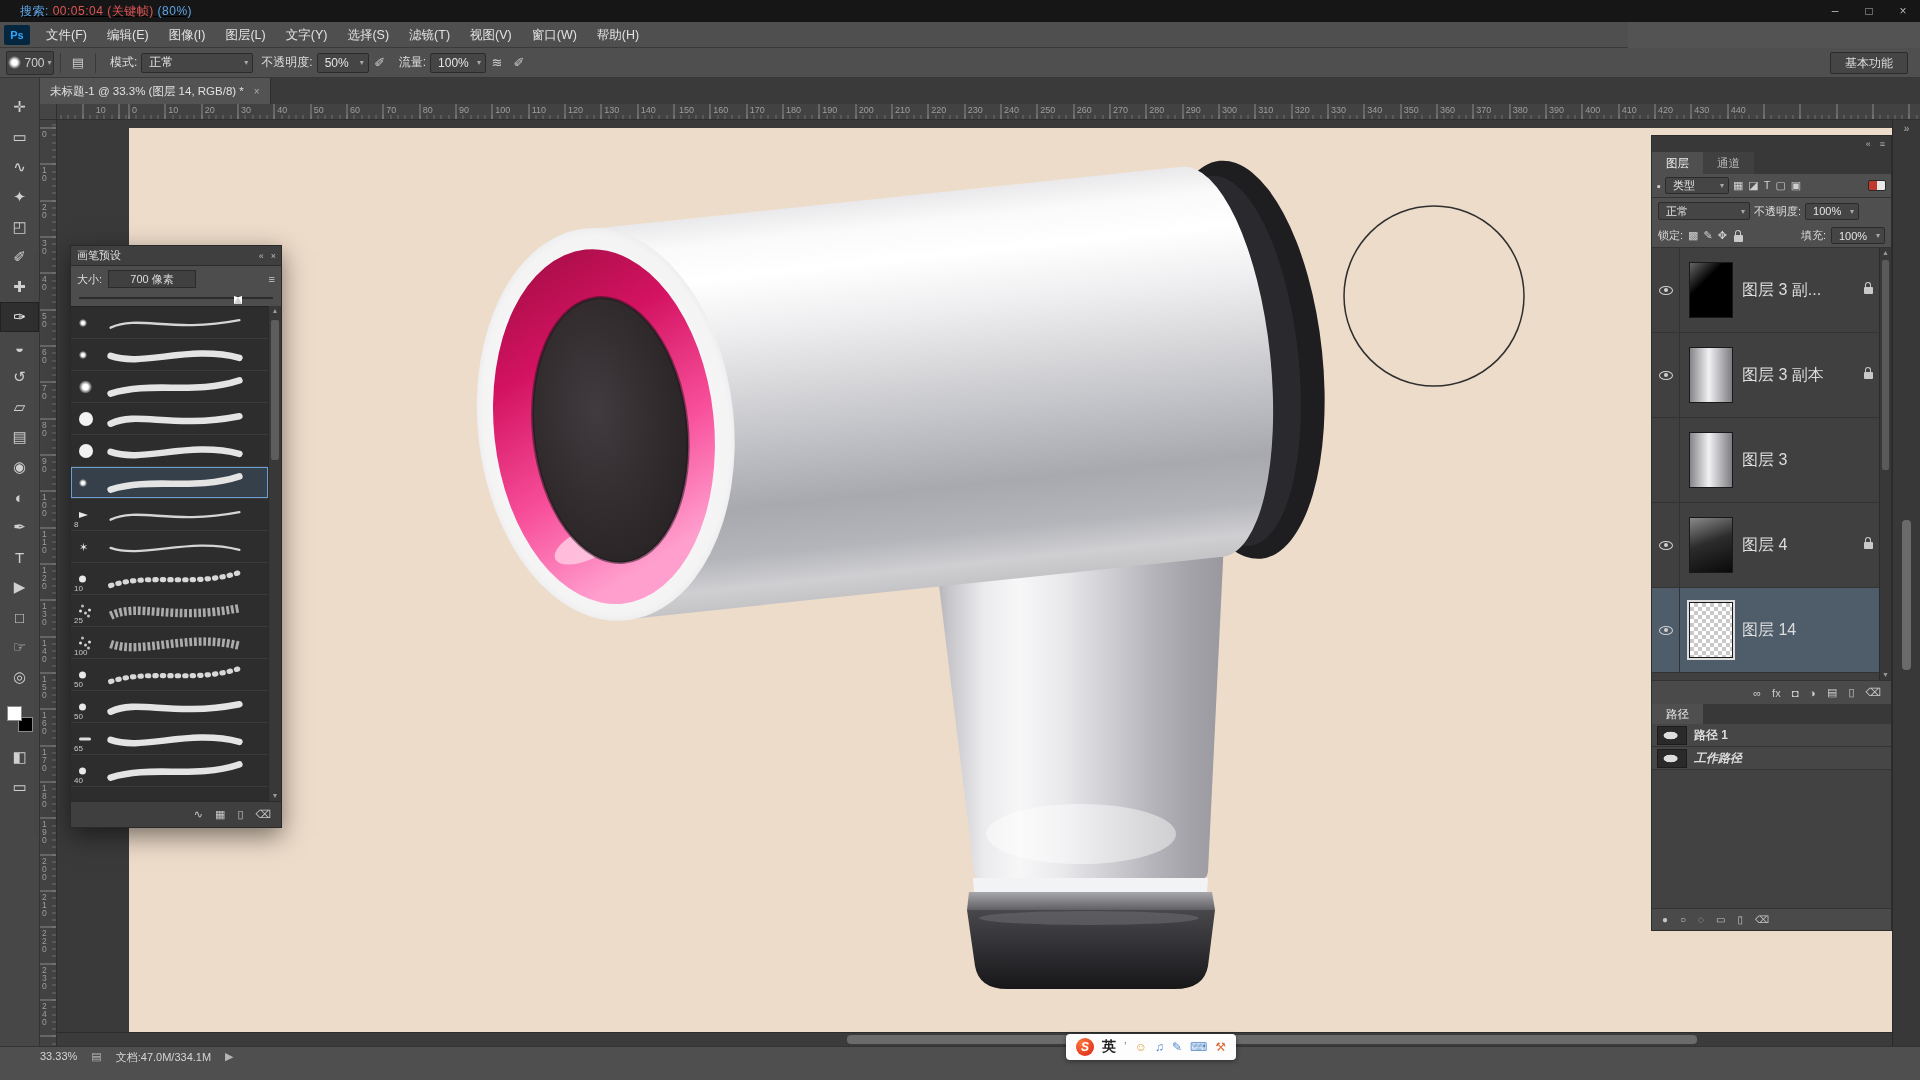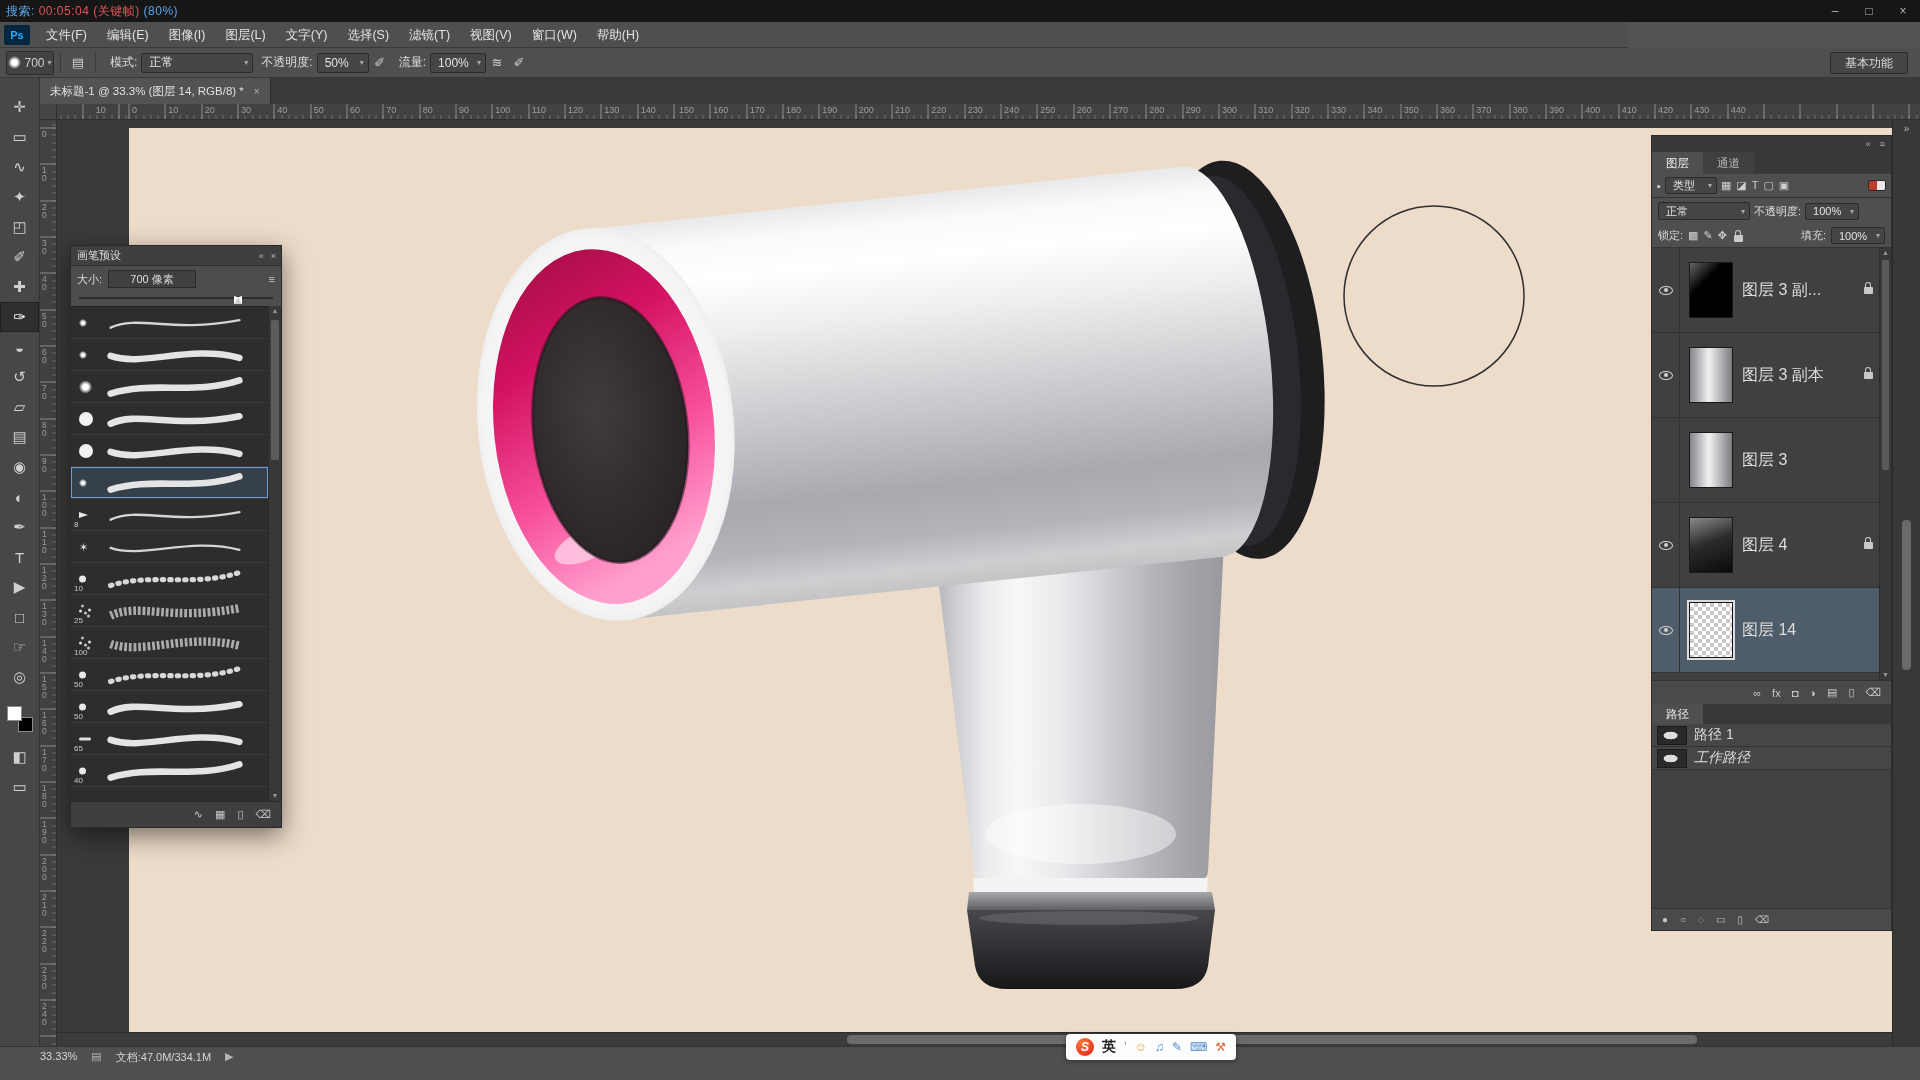--- a/index.html
+++ b/index.html
@@ -3,21 +3,21 @@
 <meta charset="utf-8">
 <style>
   * { margin:0; padding:0; box-sizing:border-box; }
   html,body { width:1920px; height:1080px; overflow:hidden; background:#535353;
     font-family:"Liberation Sans", sans-serif; }
   body { position:relative; }
 
   
   #titlebar { position:absolute; left:0; top:0; width:1920px; height:22px; background:#161616;
     display:flex; align-items:center; font-size:12px; }
-  #overlay { padding-left:6px; letter-spacing:.5px; }
+  #overlay { padding-left:20px; letter-spacing:.5px;text-decoration:underline; }
   #overlay .ov-blue { color:#5da5e8; }
   #overlay .ov-red  { color:#e05555; }
   #win-controls { margin-left:auto; display:flex; }
   #win-controls span { width:34px; text-align:center; color:#b5b5b5; font-size:12px; line-height:22px; }
 
   
   #menubar { position:absolute; left:0; top:22px; width:1628px; height:26px; background:#4f4f4f;
     border-bottom:1px solid #3a3a3a; display:flex; align-items:center; }
   #ps-logo { width:26px; height:20px; margin:0 6px 0 4px; background:#04263f; color:#31a8ff;
     font-weight:bold; font-size:11px; text-align:center; line-height:20px; border-radius:2px; }
@@ -153,21 +153,21 @@
   
   #right-dock { position:absolute; left:1651px; top:135px; width:241px; height:796px; background:#424242;
     border:1px solid #2c2c2c; z-index:15; font-size:11px; color:#dcdcdc; }
   .dock-top { height:16px; background:#383838; display:flex; justify-content:flex-end; gap:9px;
     padding-right:6px; font-size:9px; color:#b5b5b5; align-items:center; }
   .tabs-row { height:22px; background:#383838; display:flex; }
   .ptab { padding:0 14px; line-height:22px; font-size:11.5px; color:#b9b9b9; background:#404040; }
   .ptab.active { background:#4f4f4f; color:#eeeeee; }
   .filter-row { height:24px; background:#4f4f4f; border-bottom:1px solid #333; display:flex;
     align-items:center; gap:4px; padding:0 5px; }
-  #filter-combo { width:52px; height:17px;align-items:center; }
+  #filter-combo { width:64px; height:17px;align-items:center; }
   .f-icon { color:#cfcfcf; font-size:11px; }
   .filter-switch { margin-left:auto; width:18px; height:11px; border-radius:2px;
     background:linear-gradient(90deg,#c0392b 50%,#e8e8e8 50%); border:1px solid #2b2b2b; }
   .blend-row { height:26px; display:flex; align-items:center; gap:4px; padding:0 6px; background:#4f4f4f; }
   #blend-combo { width:92px; height:18px; }
   #opacity2-combo, #fill-combo { width:54px; height:17px; }
   .lock-row { height:24px; display:flex; align-items:center; gap:5px; padding:0 6px; background:#4f4f4f;
     border-bottom:1px solid #333; }
   .lk-icon { color:#cfcfcf; font-size:11px; }
   .layers-list { position:relative; height:432px; background:#404040; }
@@ -203,21 +203,21 @@
   .layers-footer { height:24px; background:#4a4a4a; border-top:1px solid #333; display:flex;
     align-items:center; justify-content:flex-end; gap:11px; padding:0 10px; color:#c9c9c9;
     font-size:11px; }
   .paths-header { height:20px; background:#383838; }
   .paths-header .ptab { line-height:20px; display:inline-block; }
   .paths-rows { background:#464646; }
   .prow { height:23px; border-bottom:1px solid #333; display:flex; align-items:center; gap:7px;
     padding-left:5px; }
   .pthumb { width:30px; height:19px; background:#2a2a2a; border:1px solid #1c1c1c;
     background-image:radial-gradient(ellipse at 45% 50%, #ddd 0 30%, transparent 34%); }
-  .pname { font-size:14px; color:#dddddd; }
+  .pname { font-size:12px; color:#dddddd;font-weight:bold; }
   .pname.italic { font-style:italic; }
   .paths-filler { height:138px; background:#424242; }
   .paths-footer { height:22px; background:#4a4a4a; border-top:1px solid #333; display:flex;
     align-items:center; gap:12px; padding:0 10px; color:#c5c5c5; font-size:10px; }
 
   
   #right-strip { position:absolute; left:1892px; top:120px; width:28px; bottom:34px; background:#383838;
     border-left:1px solid #2a2a2a; z-index:14; text-align:center; }
   #right-strip .collapse { color:#b5b5b5; font-size:10px; line-height:18px; }
   #strip-scroll { position:absolute; left:9px; width:9px; top:400px; height:150px; background:#6a6a6a;

